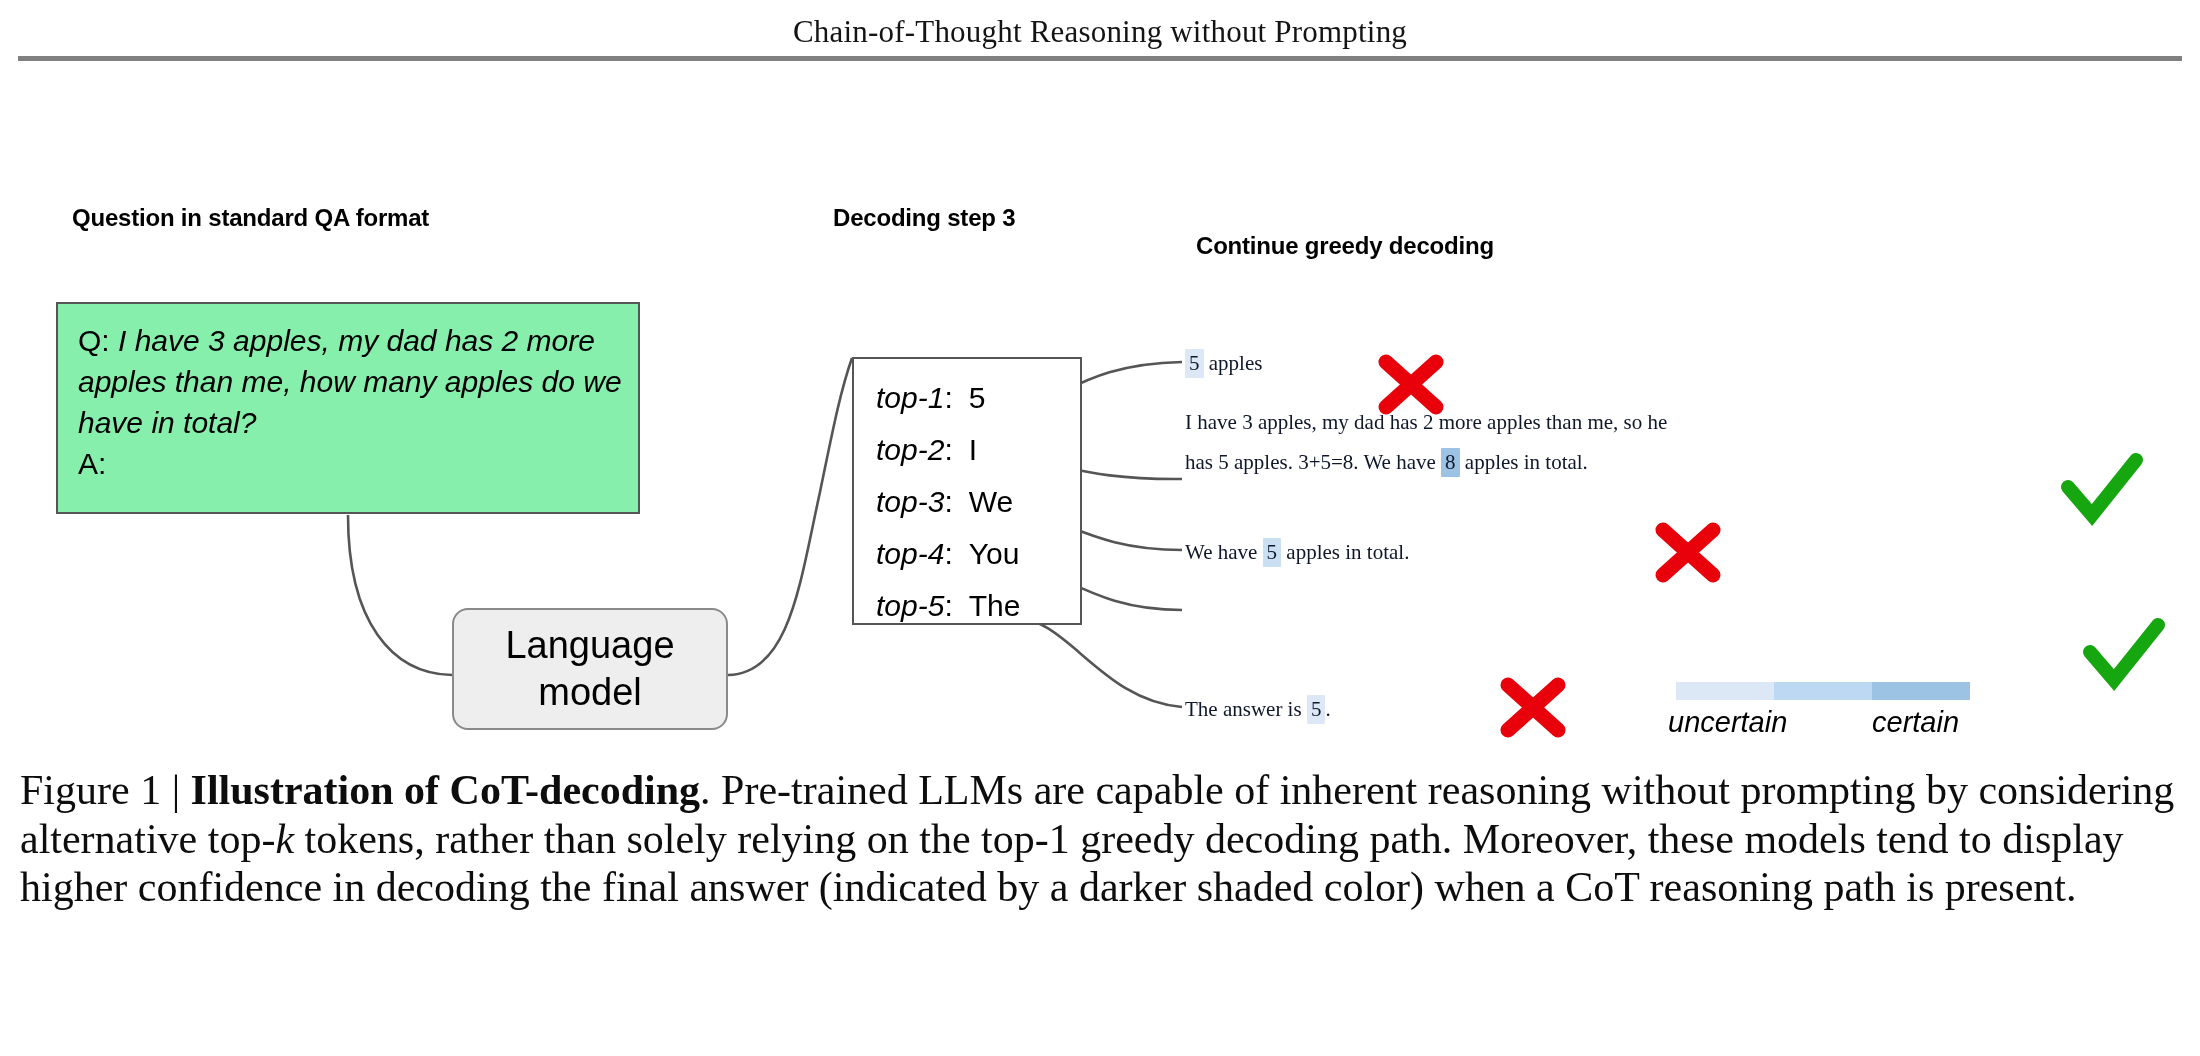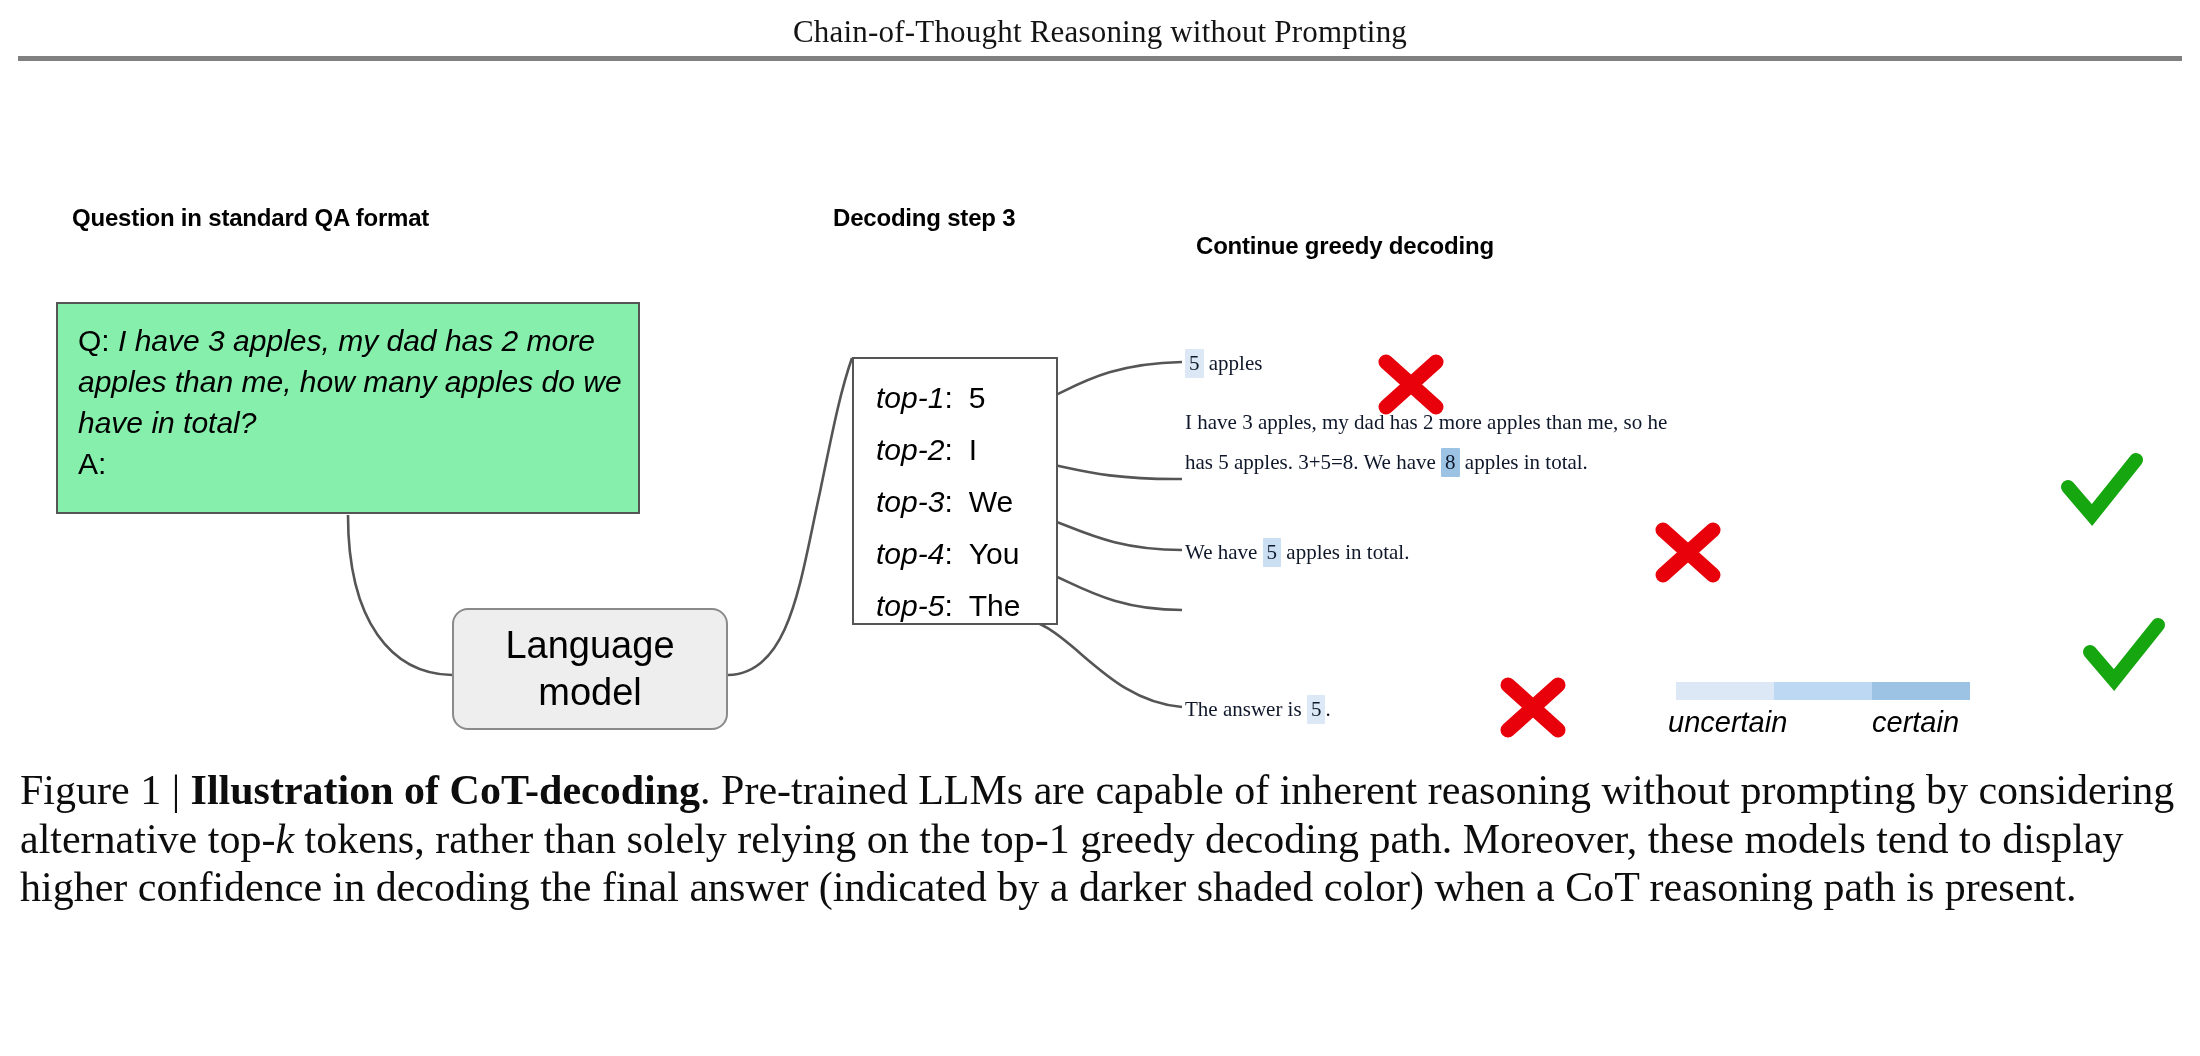--- a/index.html
+++ b/index.html
@@ -117,21 +117,21 @@
     line-height: 47px;
     text-align: center;
     color: #000;
   }
 
   
   #topk-box {
     position: absolute;
     left: 852px;
     top: 295px;
-    width: 206px;
+    width: 230px;
     height: 268px;
     border: 2px solid #555;
     background: #fff;
     box-sizing: border-box;
   }
   .topk-row {
     position: absolute;
     left: 22px;
     font-size: 30px;
     white-space: nowrap;

